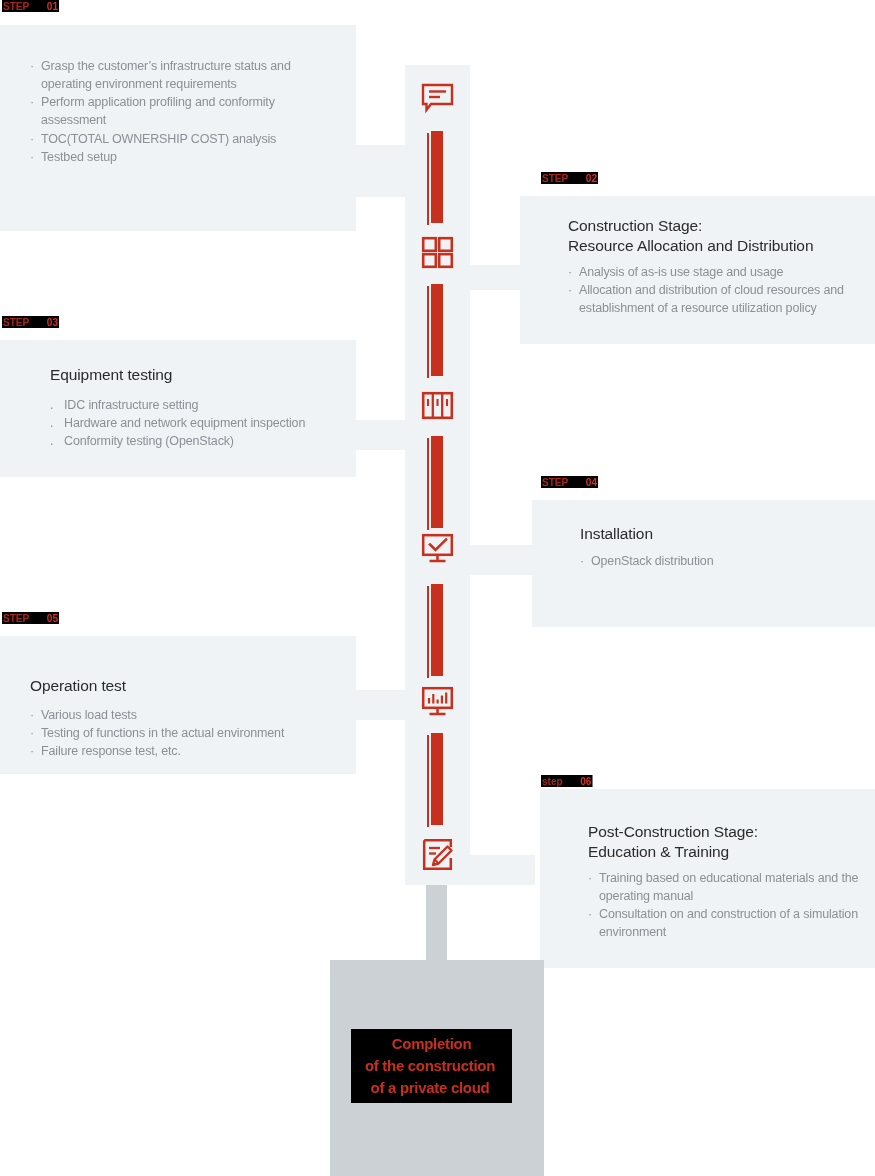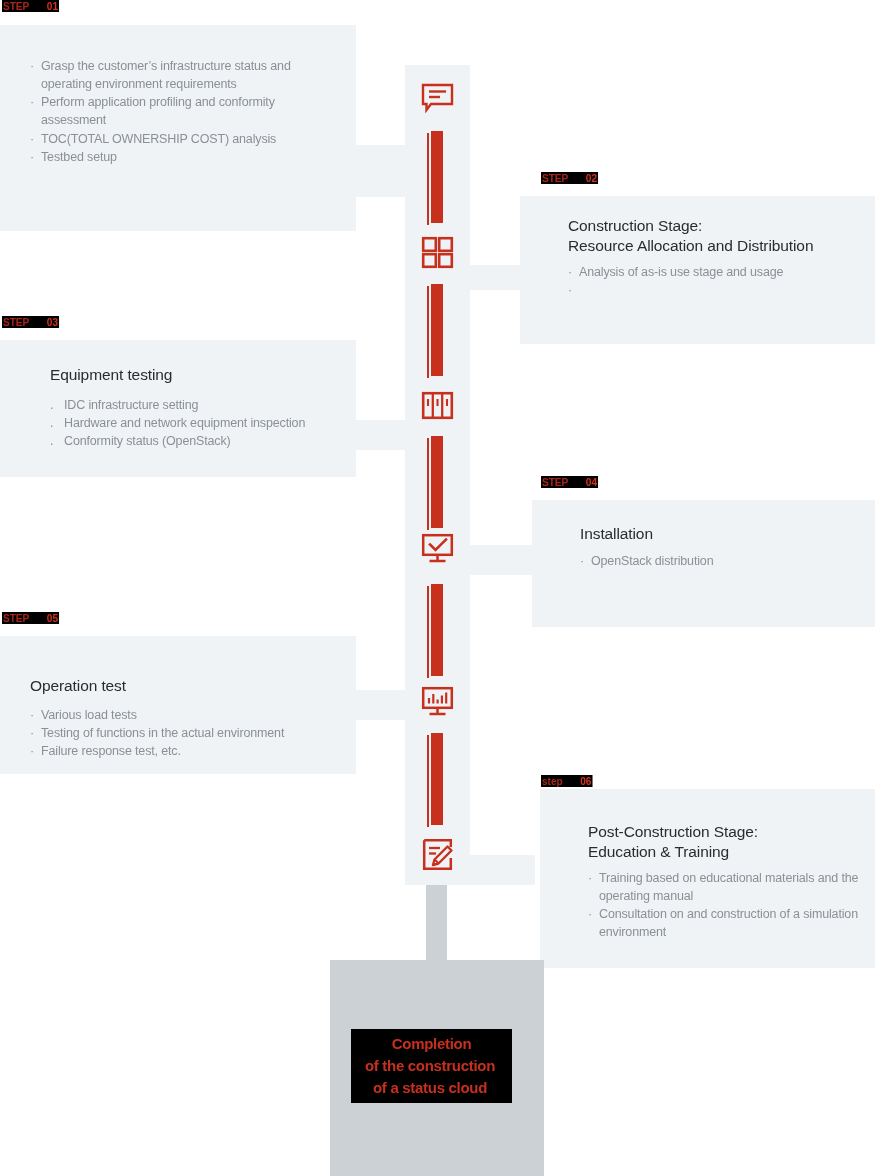--- a/index.html
+++ b/index.html
@@ -160,37 +160,37 @@
     <span class="word">STEP</span><span class="num">02</span>
   </div>
   <div class="panel panel-right" style="left:520px;top:196px;width:355px;height:148px;">
     <div class="inner" style="top:20px;">
       <h3>
         <span>Construction Stage:</span><br>
         <span>Resource Allocation and Distribution</span>
       </h3>
       <ul>
         <li><span class="bul">·</span><span>Analysis of as-is use stage and usage</span></li>
-        <li><span class="bul">·</span></li>
+        <li><span class="bul">·</span><span>Allocation and distribution of cloud resources and establishment of a resource utilization policy</span></li>
       </ul>
     </div>
   </div>
 
   <div class="step-badge" style="left:2px;top:316px;">
     <span class="word">STEP</span><span class="num">03</span>
   </div>
   <div class="panel panel-left" style="left:0px;top:340px;width:356px;height:137px;">
     <div class="inner" style="top:25px;margin-left:20px;">
       <h3>
         <span>Equipment testing</span>
       </h3>
       <ul style="margin-top:11px;">
         <li class="dotstyle"><span class="bul">.</span><span>IDC infrastructure setting</span></li>
         <li class="dotstyle"><span class="bul">.</span><span>Hardware and network equipment inspection</span></li>
-        <li class="dotstyle"><span class="bul">.</span><span>Conformity status (OpenStack)</span></li>
+        <li class="dotstyle"><span class="bul">.</span><span>Conformity testing (OpenStack)</span></li>
       </ul>
     </div>
   </div>
 
   <div class="step-badge" style="left:541px;top:476px;">
     <span class="word">STEP</span><span class="num">04</span>
   </div>
   <div class="panel panel-right" style="left:532px;top:500px;width:355px;height:127px;">
     <div class="inner" style="top:24px;">
       <h3>
@@ -301,17 +301,17 @@
       </svg>
     </div>
   </div>
 
   <div class="gray-stem"></div>
   <div class="gray-block"></div>
   <div class="finish-box">
     <div class="finish-text">
       <span>Completion</span>
       <span class="wide">of the construction</span>
-      <span class="wide">of a status cloud</span>
+      <span class="wide">of a private cloud</span>
     </div>
   </div>
 
 </div>
 
 </body></html>

